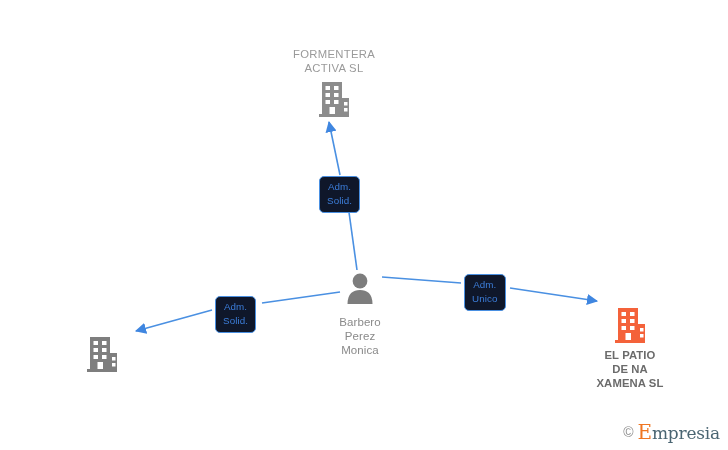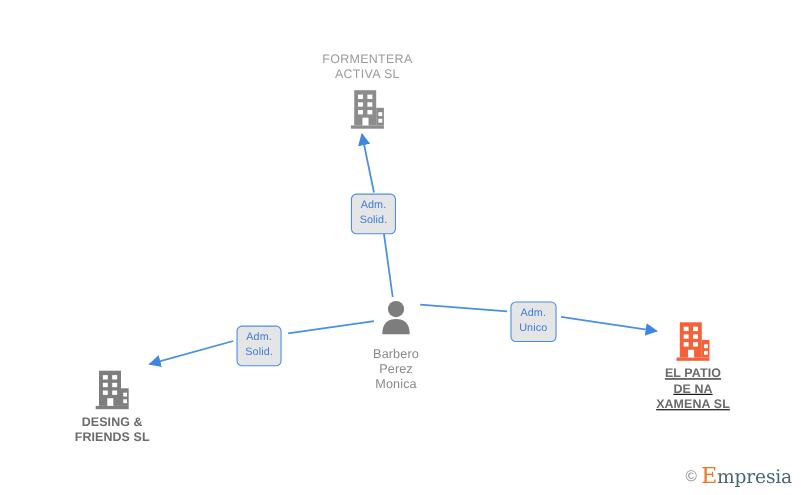--- a/index.html
+++ b/index.html
@@ -67,21 +67,21 @@
 
   
   .node.caption-top .label { margin-top: 0; margin-bottom: 4px; }
 
   
   .chip {
     position: absolute;
     box-sizing: border-box;
     border: 1px solid #4a90e2;
     border-radius: 5px;
-    background: #e5e5e5;
+    background: #0f172a;
     color: #3c7dd9;
     font-size: 9.8px;
     line-height: 1.45;
     padding: 3px 7px 4px 7px;
     text-align: center;
     white-space: pre-line;
     letter-spacing: .1px;
   }
 
   
@@ -180,25 +180,23 @@
         <rect x="17" y="6" width="4.5" height="4" fill="#ffffff"></rect>
         <rect x="8.5" y="13" width="4.5" height="4" fill="#ffffff"></rect>
         <rect x="17" y="13" width="4.5" height="4" fill="#ffffff"></rect>
         <rect x="8.5" y="20" width="4.5" height="4" fill="#ffffff"></rect>
         <rect x="17" y="20" width="4.5" height="4" fill="#ffffff"></rect>
         <rect x="12.5" y="27" width="5.5" height="7" fill="#ffffff"></rect>
         <rect x="27" y="22" width="3.5" height="3.5" fill="#ffffff"></rect>
         <rect x="27" y="28" width="3.5" height="3.5" fill="#ffffff"></rect>
       </svg>
     </span>
-    <span class="label label-company">DESING &amp;
-FRIENDS  SL</span>
-  </div>
-
-  <div class="node" style="left:630px; top:291px;text-decoration:underline;">
+  </div>
+
+  <div class="node" style="left:630px; top:306px;">
     <span class="icon-wrap">
       <svg width="34" height="38" viewBox="0 0 34 38" aria-hidden="true">
         <rect x="5" y="2" width="20" height="32" fill="#f4623a"></rect>
         <rect x="25" y="18" width="7" height="16" fill="#f4623a"></rect>
         <rect x="2" y="34" width="30" height="3" fill="#f4623a"></rect>
         <rect x="8.5" y="6" width="4.5" height="4" fill="#ffffff"></rect>
         <rect x="17" y="6" width="4.5" height="4" fill="#ffffff"></rect>
         <rect x="8.5" y="13" width="4.5" height="4" fill="#ffffff"></rect>
         <rect x="17" y="13" width="4.5" height="4" fill="#ffffff"></rect>
         <rect x="8.5" y="20" width="4.5" height="4" fill="#ffffff"></rect>

